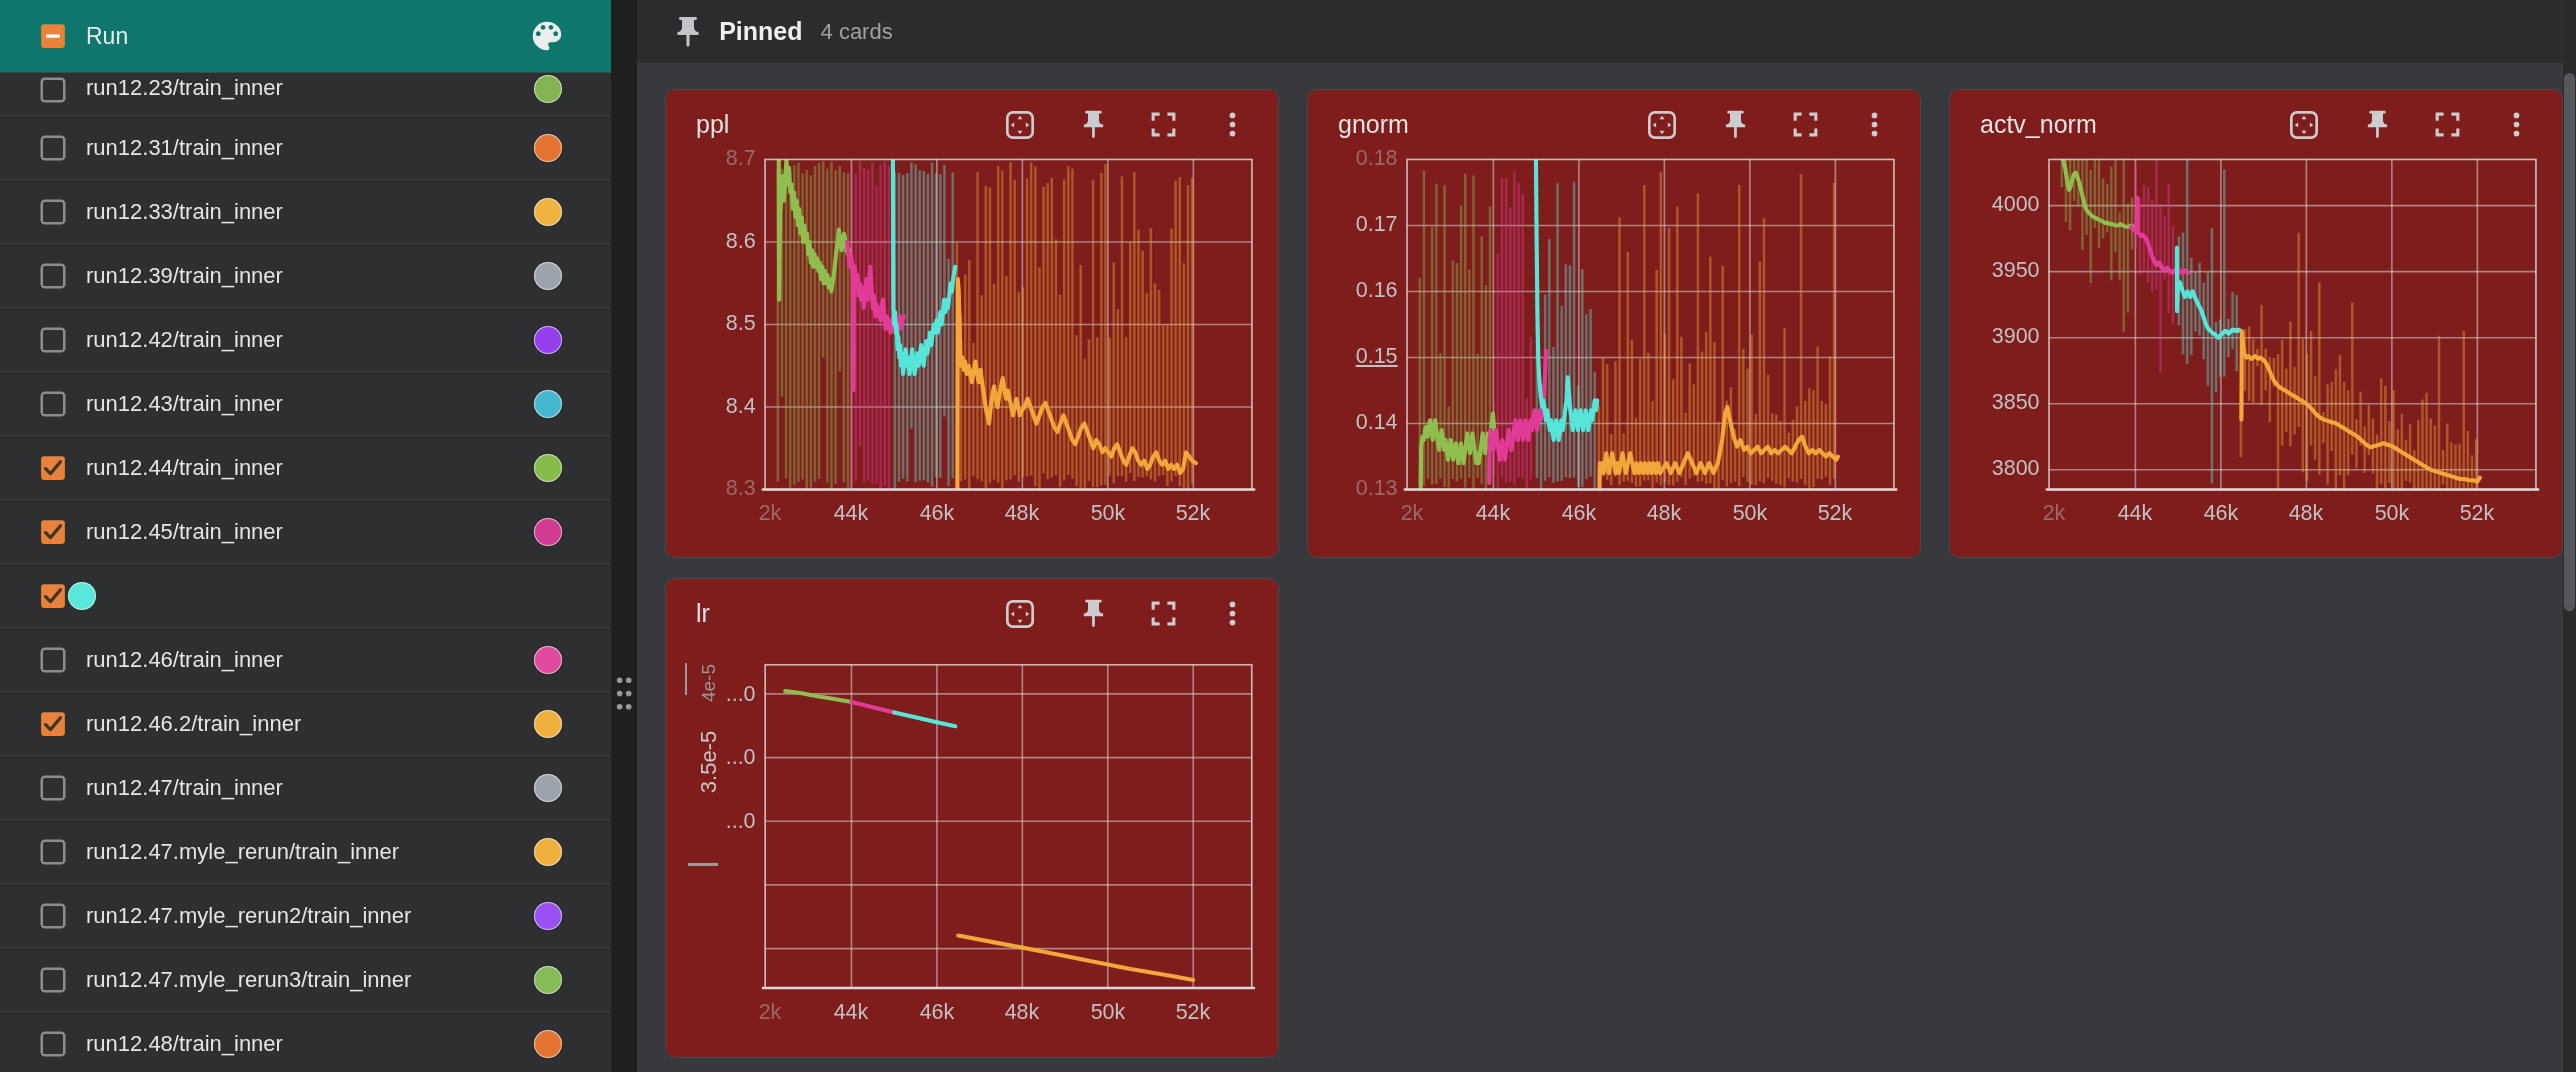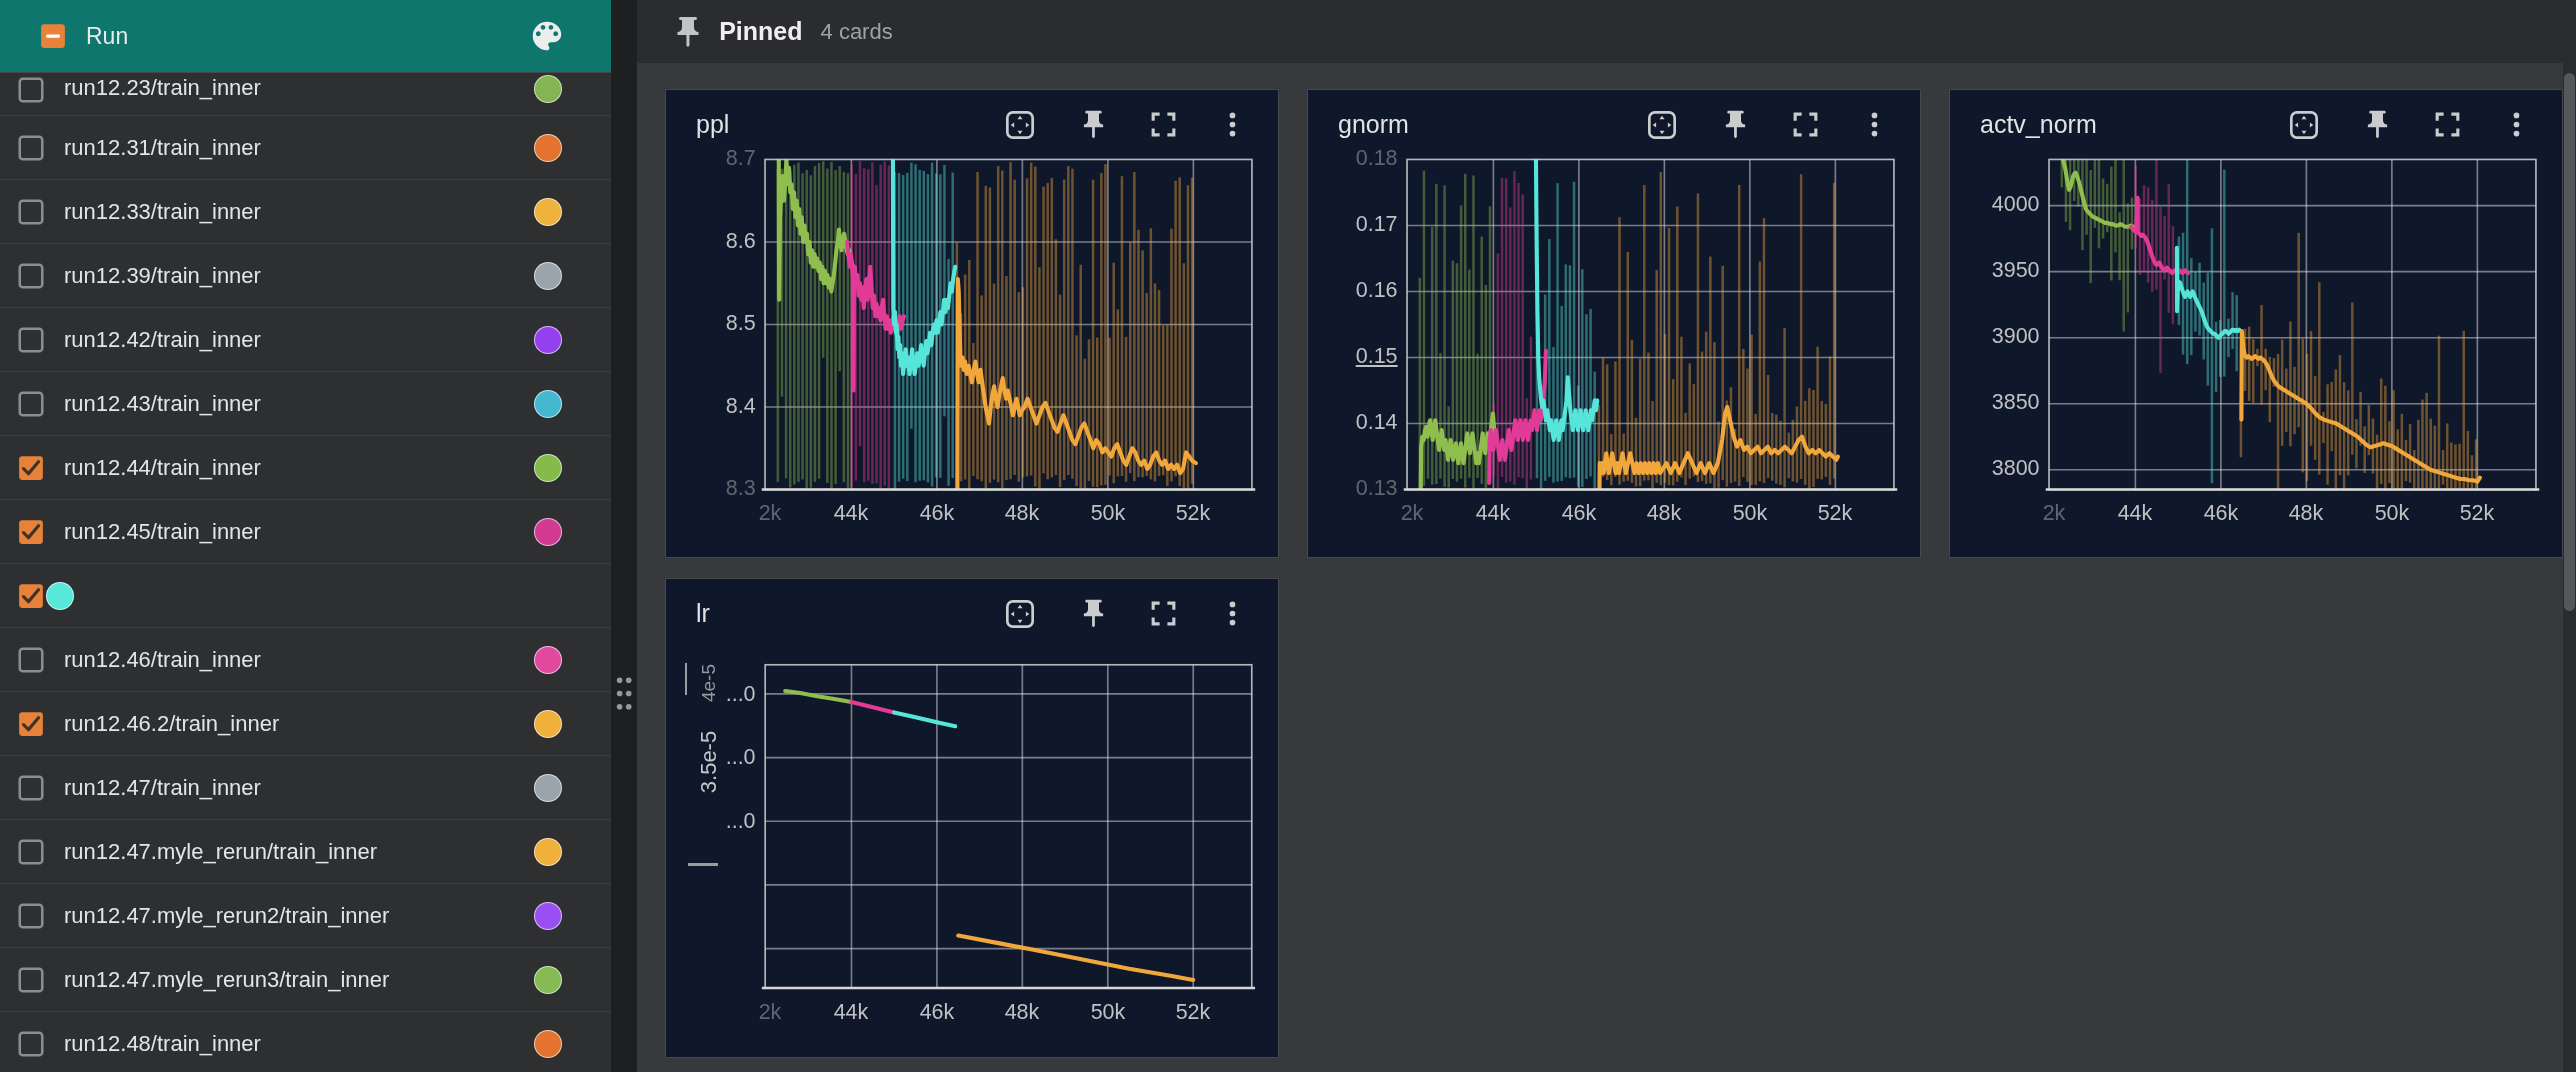--- a/index.html
+++ b/index.html
@@ -3,35 +3,35 @@
 <meta charset="utf-8">
 <style>
   html,body{margin:0;padding:0}
   body{width:2576px;height:1072px;overflow:hidden;background:#1e1f21;
        font-family:"Liberation Sans",sans-serif;position:relative}
   .sidebar{position:absolute;left:0;top:0;width:611px;height:1072px;background:#0f766e}
   .sb-header{height:73px;display:flex;align-items:center;padding-left:38px;
              border-bottom:1.7px solid #46474a;box-sizing:border-box}
   .sb-header .hlbl{font-size:23px;color:#e9eaec;margin-left:18px;flex:1}
   .sb-header .palette{width:38px;height:38px;margin-right:45px;color:#eceded}
-  .run-row{height:64px;display:flex;align-items:center;padding-left:16px;
+  .run-row{height:64px;display:flex;align-items:center;padding-left:38px;
            border-bottom:1.7px solid #3c3d40;box-sizing:border-box;background:#2e2f31}
   .run-row.clip{height:43px;align-items:flex-start;padding-top:1.7px}
   .run-row .cb{width:30px;height:30px;flex:0 0 30px}
   .run-row .lbl{margin-left:18px;flex:1;font-size:22px;color:#e4e5e7;white-space:nowrap}
   .run-row .dot{width:28px;height:28px;border-radius:50%;margin-right:49px;
                 border:1.7px solid rgba(255,255,255,.62);box-sizing:border-box;flex:0 0 28px}
   .resizer{position:absolute;left:612px;top:670px;width:23px;height:46px;display:flex;
            align-items:center;justify-content:center;color:#97989c;cursor:col-resize}
   .main-topbar{position:absolute;left:637px;top:0;width:1939px;height:63px;background:#2b2c2e;
                display:flex;align-items:center;padding-left:33px;box-sizing:border-box;color:#c3c4c7}
   .main-topbar .ptitle{font-size:25px;font-weight:bold;color:#efeff1;margin-left:13.2px}
   .main-topbar .pcount{font-size:22px;color:#a0a1a4;margin-left:18px}
   .panel{position:absolute;left:637px;top:63px;width:1939px;height:1009px;background:#38393c}
-  .card{position:absolute;background:#0f172a;border:1.7px solid #48494d;border-radius:1px;
+  .card{position:absolute;background:#7f1d1d;border:1.7px solid #48494d;border-radius:10px;
         box-sizing:border-box;overflow:hidden}
   .card-head{height:69px;display:flex;align-items:center;padding:0 30px;position:relative;z-index:2}
   .card-title{font-size:25px;color:#e2e3e5;flex:1}
   .card-actions{display:flex;align-items:center;gap:38px;color:#cbccce}
   .card-actions span{display:inline-flex;cursor:pointer}
   svg.plot{position:absolute;left:0;top:0;z-index:1;pointer-events:auto}
   .xtick{position:absolute;transform:translateX(-50%);font-size:21.5px;color:#c0c1c4;z-index:3}
   .ytick{position:absolute;width:83px;text-align:right;font-size:21.5px;color:#c0c1c4;z-index:3}
   .dim{opacity:.45}
   .rot{position:absolute;transform:translate(-50%,-50%) rotate(-90deg);font-size:19px;

